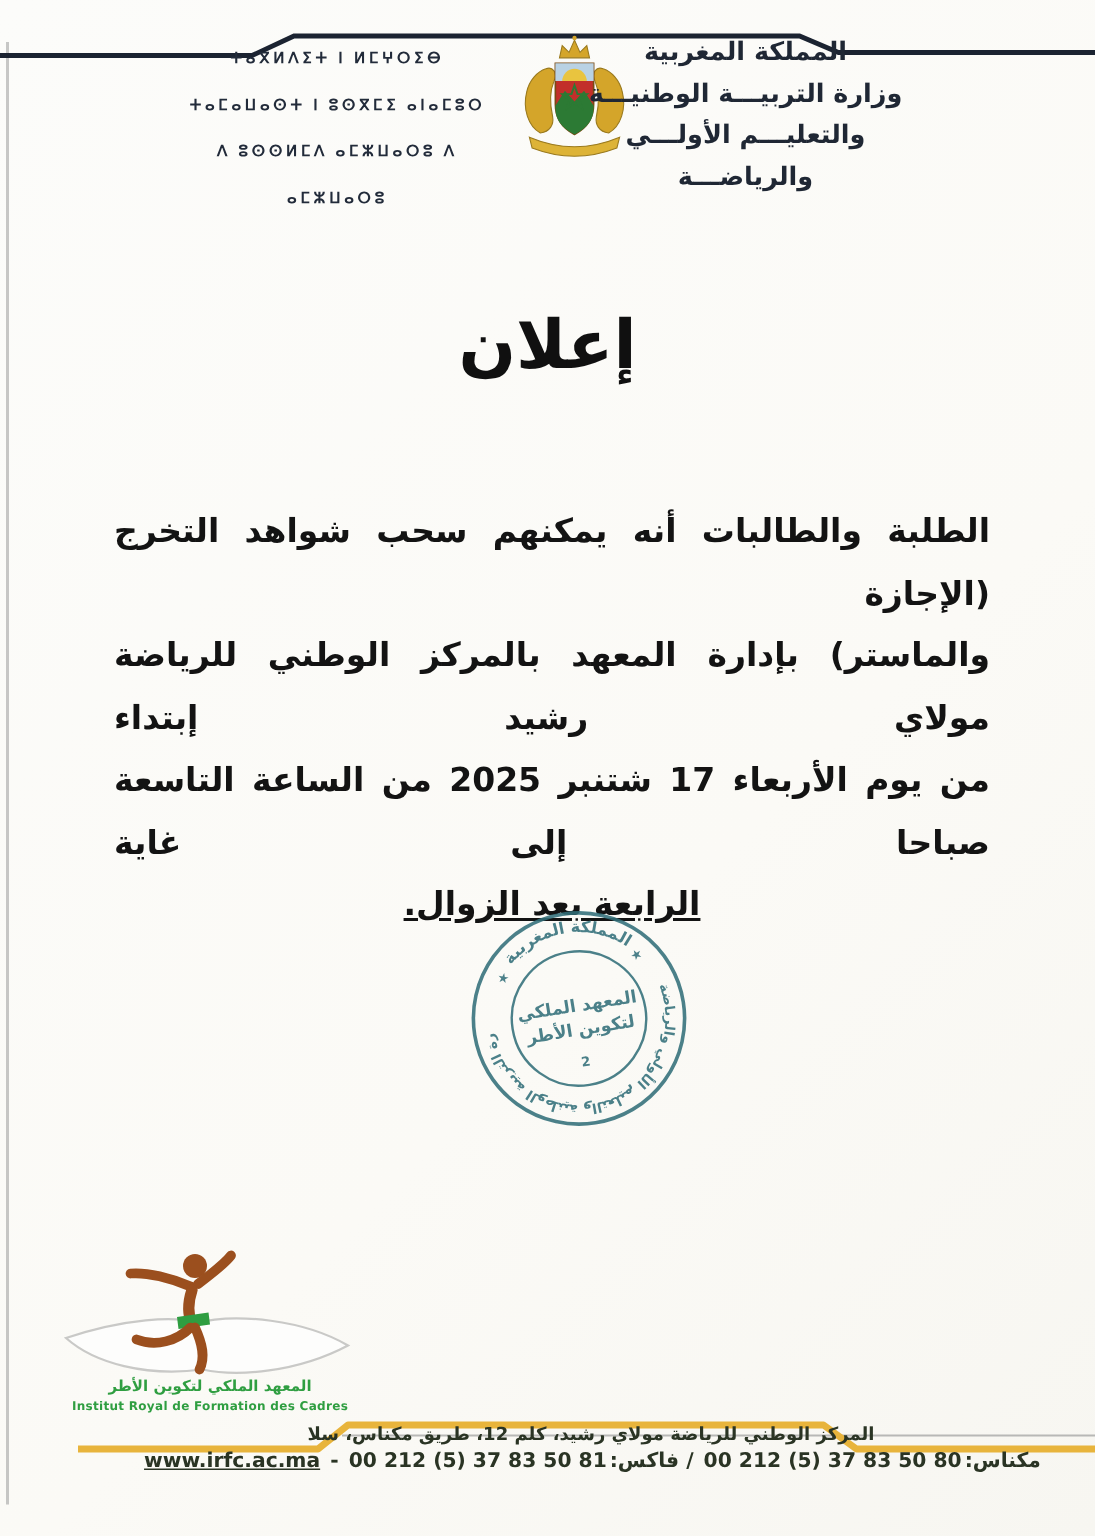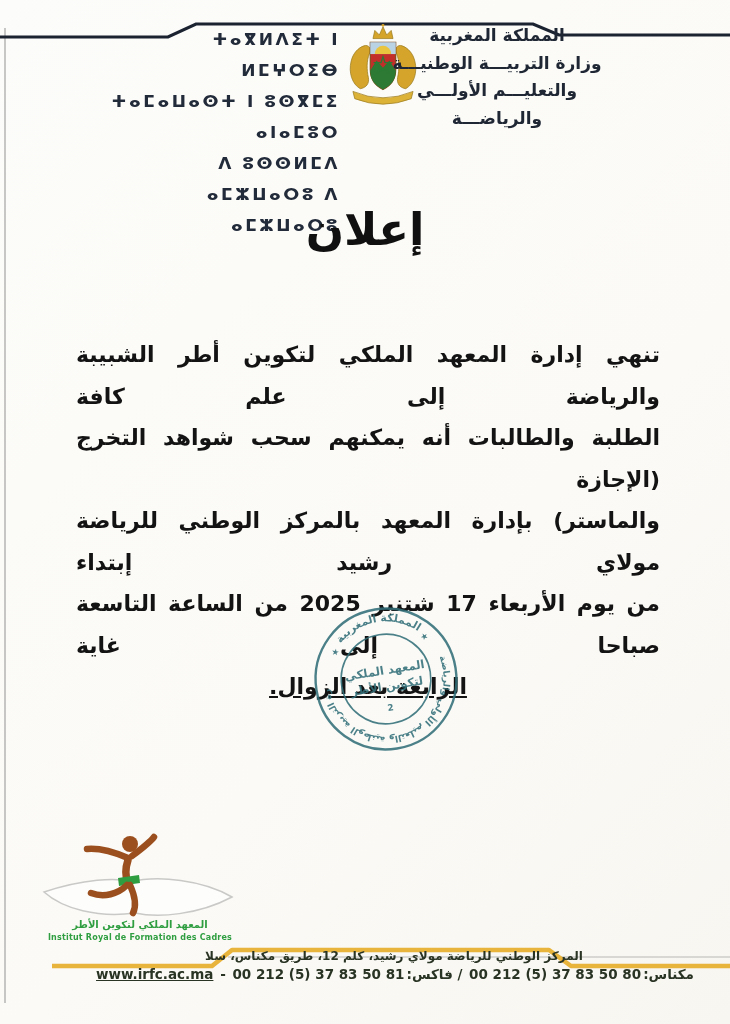--- a/index.html
+++ b/index.html
@@ -20,23 +20,23 @@
     overflow:hidden;
     font-family:"DejaVu Sans",sans-serif;
   }
   .scan-edge{position:absolute;left:4px;top:28px;height:975px;width:2px;background:#9a9a9a;opacity:.55;}
   .abs{position:absolute;}
   svg{display:block;overflow:visible;}
 
   
   .tifinagh{
     right:390px;top:24px;width:230px;
-    text-align:right;direction:ltr;
-    font-size:17px;font-weight:600;letter-spacing:2.5px;
-    line-height:31px;color:#222b3a;
+    text-align:center;direction:ltr;
+    font-size:10px;font-weight:600;letter-spacing:2.5px;
+    line-height:31px;color:#222b3a;font-family:Liberation Serif, serif;
   }
   .ministry{
     right:126px;top:22px;width:214px;
     text-align:center;direction:rtl;
     font-size:17px;font-weight:bold;color:#1f2734;
     line-height:27.5px;
   }
   .coa{left:342px;top:18px;}
 
   
@@ -120,21 +120,20 @@
 
   <div class="abs ministry">
     <div>المملكة المغربية</div>
     <div>وزارة التربيـــة الوطنيـــة</div>
     <div>والتعليـــم الأولـــي والرياضـــة</div>
   </div>
 
   <div class="abs title">إعلان</div>
 
   <div class="abs bodytext">
-    <div class="jline">تنهي إدارة المعهد الملكي لتكوين أطر الشبيبة والرياضة إلى علم كافة</div>
     <div class="jline">الطلبة والطالبات أنه يمكنهم سحب شواهد التخرج (الإجازة</div>
     <div class="jline">والماستر)  بإدارة المعهد بالمركز الوطني للرياضة مولاي رشيد إبتداء</div>
     <div class="jline">من يوم الأربعاء 17 شتنبر 2025 من الساعة التاسعة صباحا إلى غاية</div>
     <div class="jlast">الرابعة بعد الزوال.</div>
   </div>
 
   <svg class="abs stamp" viewBox="0 0 200 200">
     <defs>
       <path id="ringPath" d="M 28,100 A 72,72 0 1 1 172,100 A 72,72 0 1 1 28,100" fill="none"></path>
     </defs>

